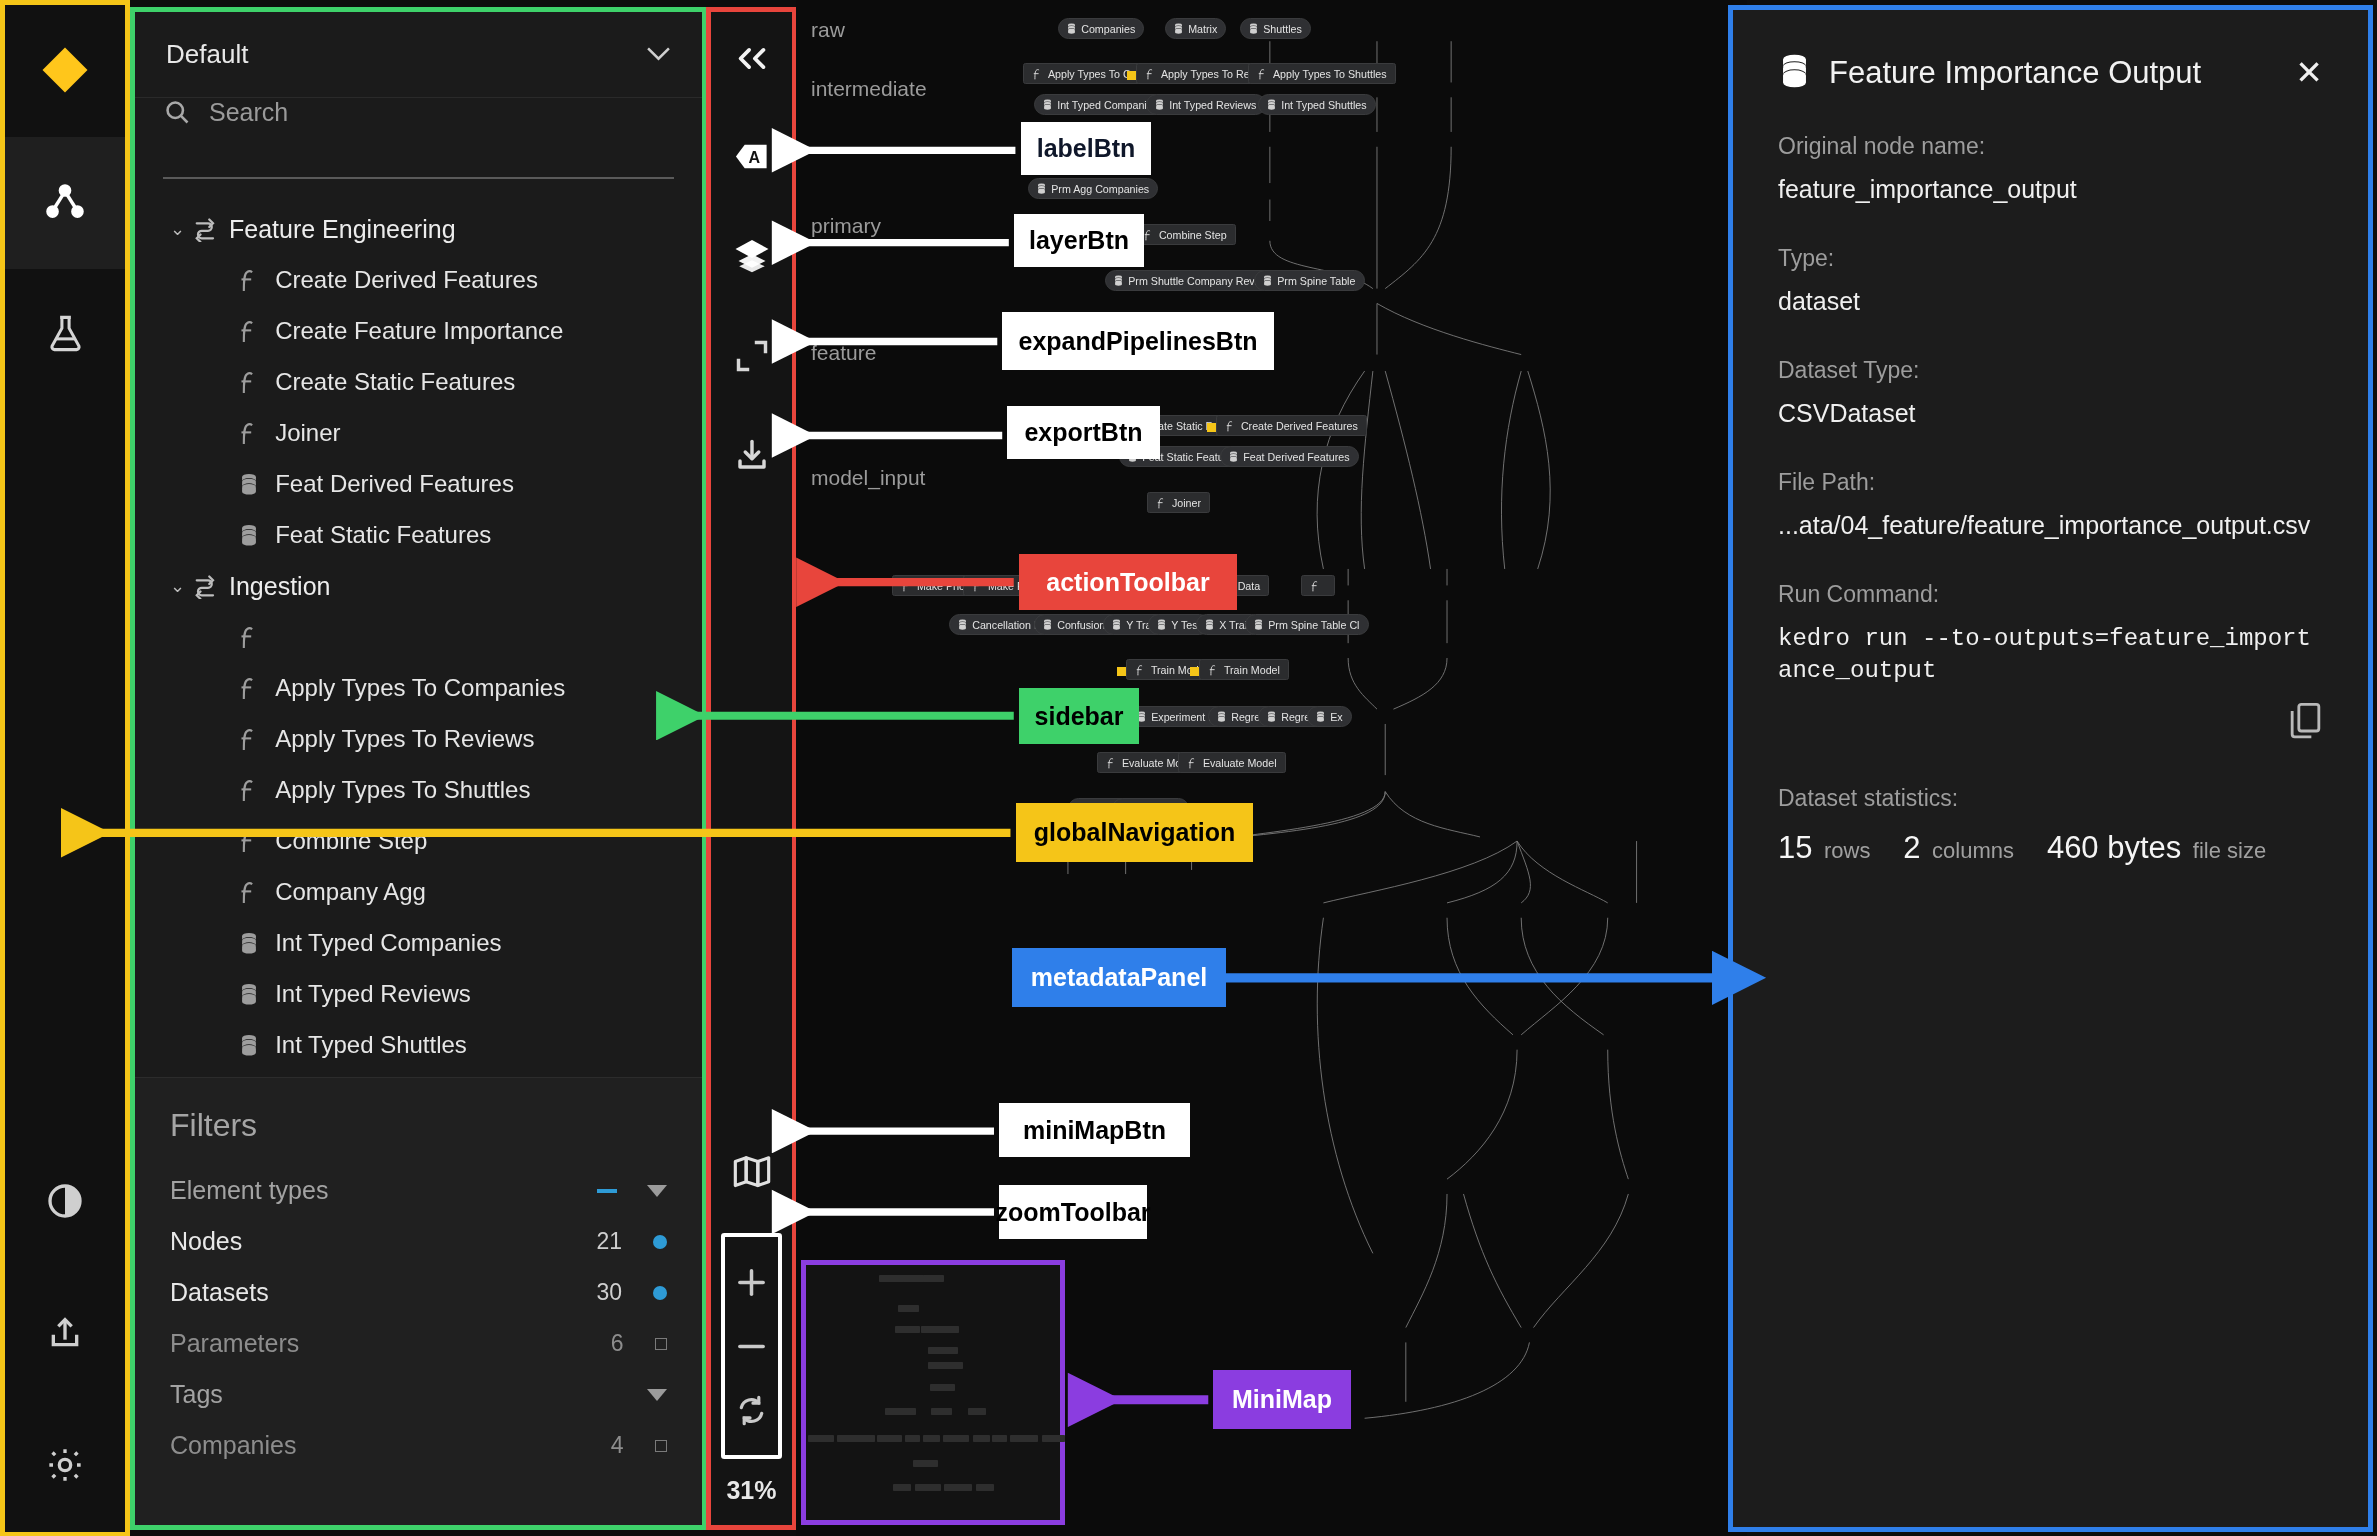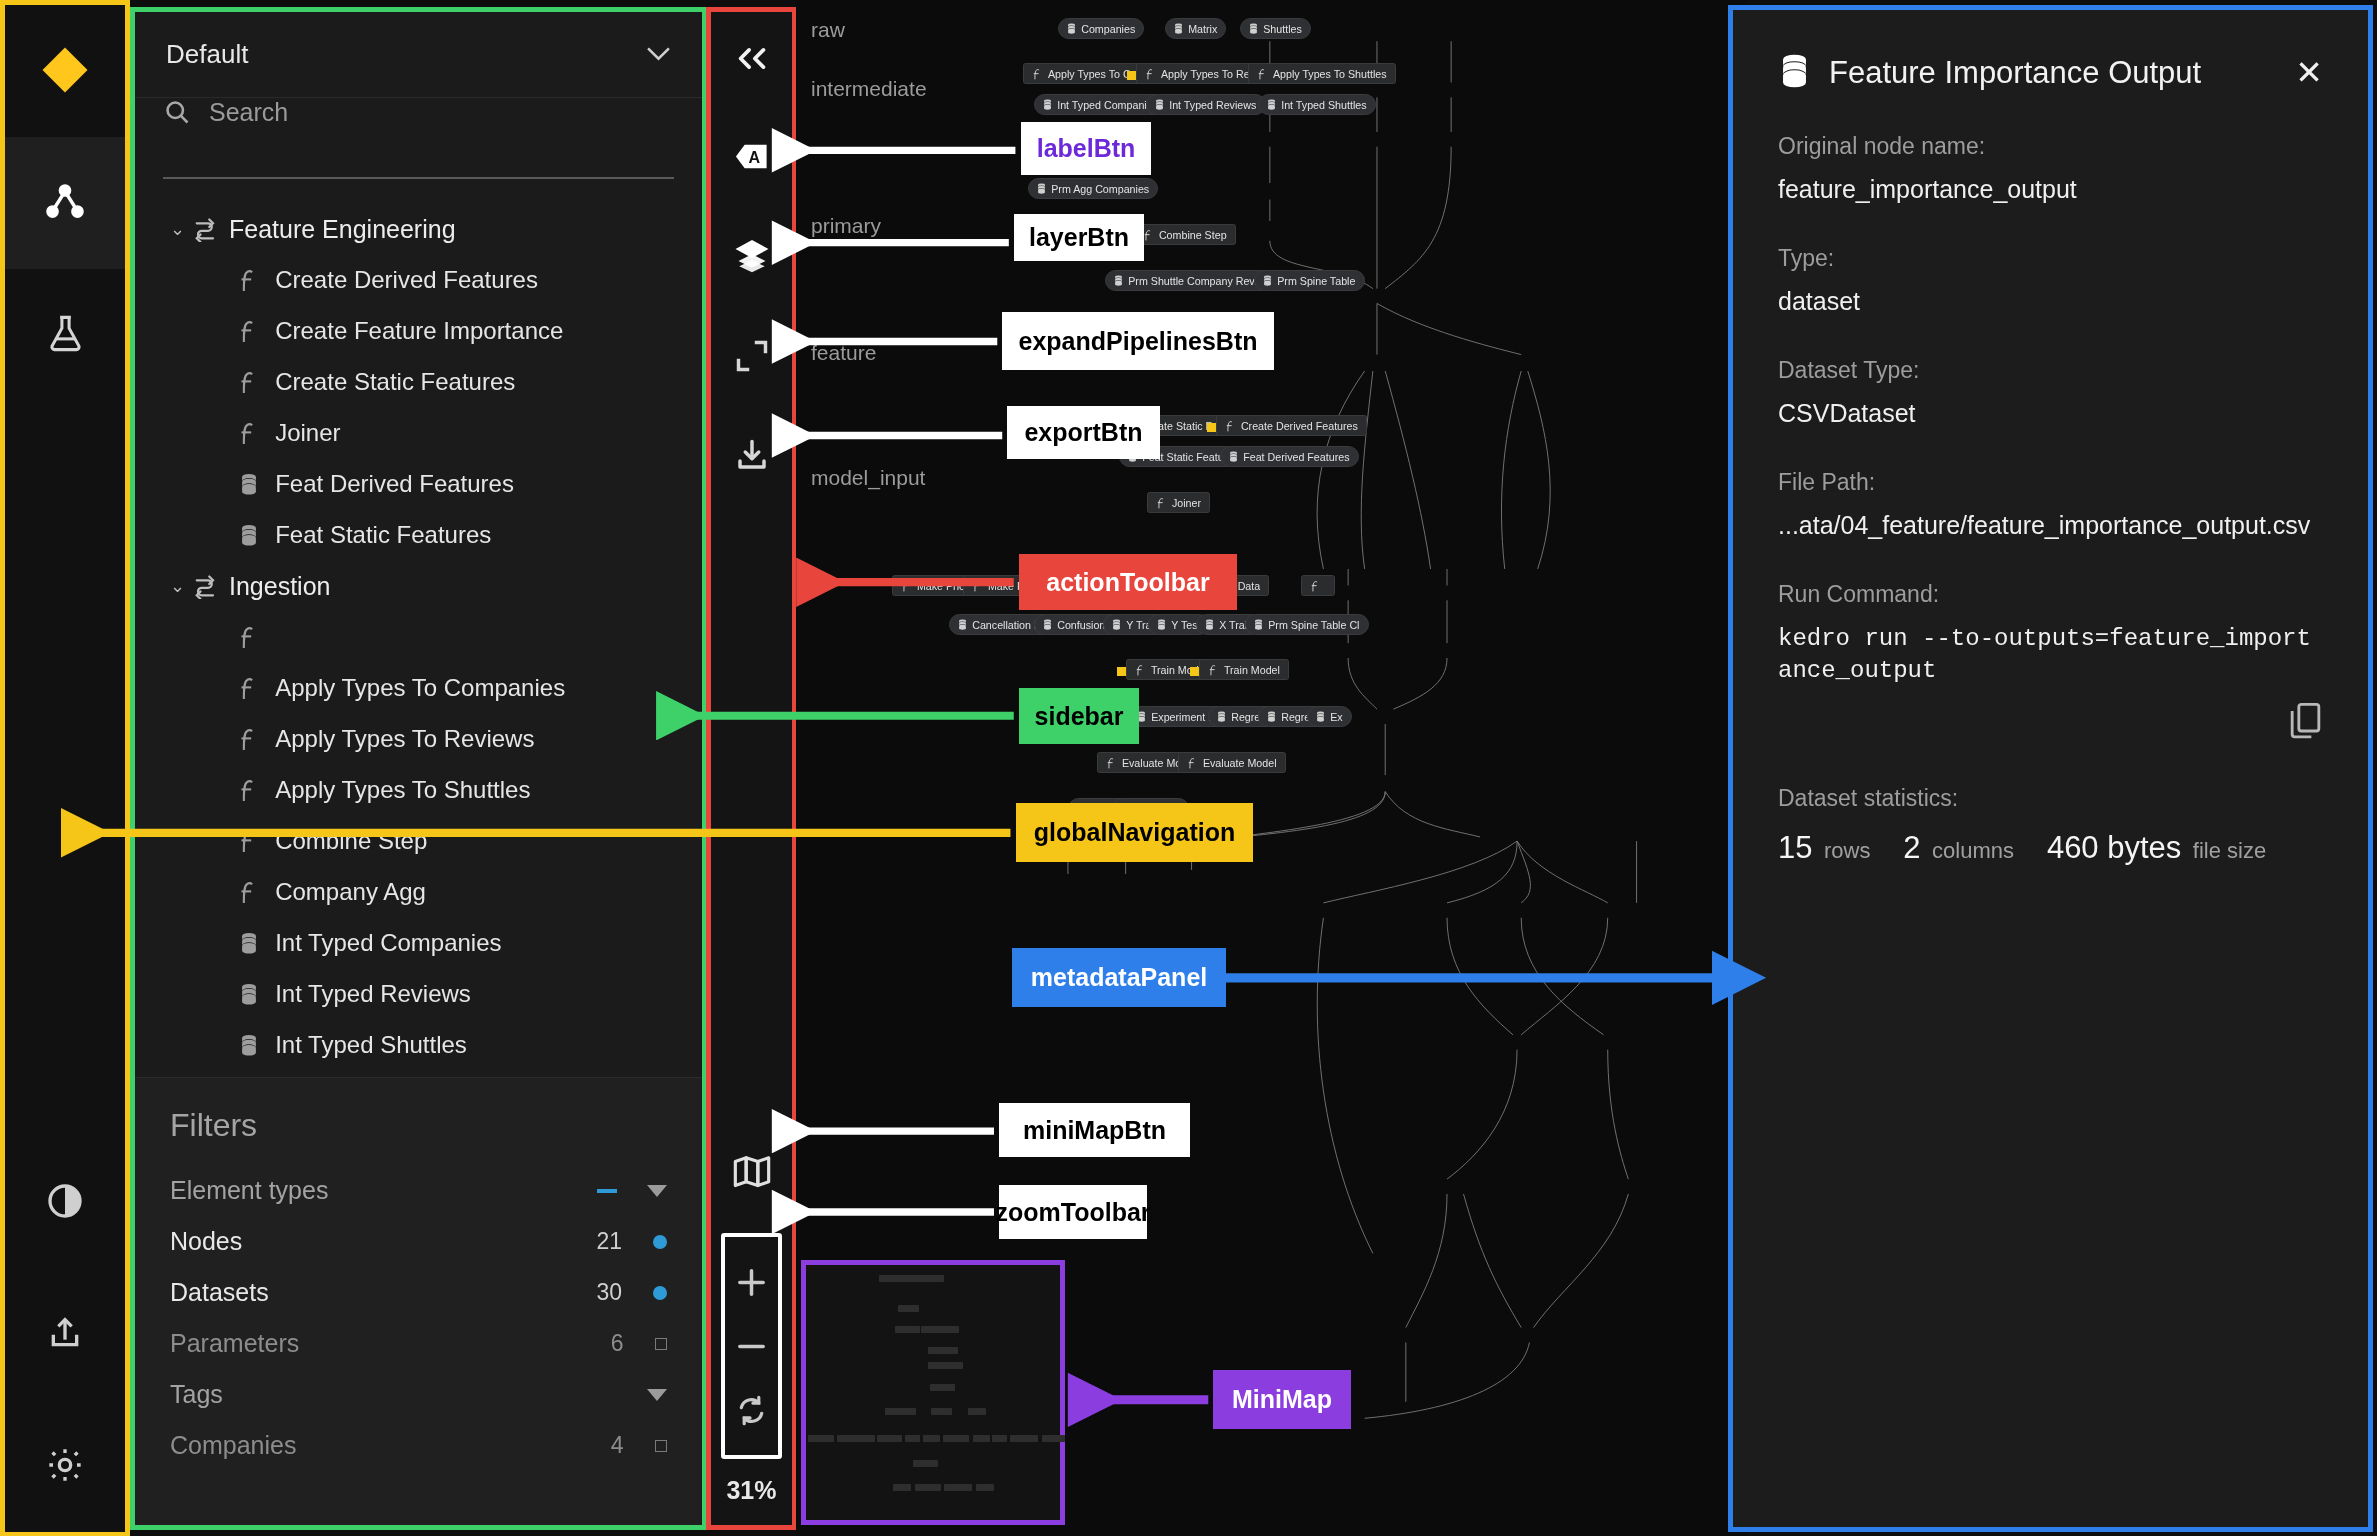--- a/index.html
+++ b/index.html
@@ -1252,22 +1252,22 @@
     <line x1="1206" y1="1470" x2="940" y2="1470" stroke="#ffffff" stroke-width="9" marker-end="url(#mw)"></line>
 
     <line x1="1230" y1="706" x2="970" y2="706" stroke="#E8453C" stroke-width="10" marker-end="url(#mr)"></line>
     <line x1="1230" y1="868" x2="800" y2="868" stroke="#3ED16A" stroke-width="10" marker-end="url(#mg)"></line>
     <line x1="1226" y1="1010" x2="78" y2="1010" stroke="#F5C518" stroke-width="10" marker-end="url(#my)"></line>
     <line x1="1486" y1="1186" x2="2090" y2="1186" stroke="#2F7FEA" stroke-width="11" marker-end="url(#mb)"></line>
     <line x1="1466" y1="1698" x2="1300" y2="1698" stroke="#8B3DE0" stroke-width="11" marker-end="url(#mp)"></line>
   </svg>
 
   <div id="calloutLayer">
-      <div class="callout" style="left: 1021px; top: 122px; width: 130px; height: 53px; background: rgb(255, 255, 255); color: #6d28d9;">labelBtn</div>
-      <div class="callout" style="left: 1014px; top: 214px; width: 130px; height: 47px; background: rgb(255, 255, 255); color: rgb(0, 0, 0);">layerBtn</div>
+      <div class="callout" style="left: 1021px; top: 122px; width: 130px; height: 53px; background: rgb(255, 255, 255); color: #0f172a;">labelBtn</div>
+      <div class="callout" style="left: 1014px; top: 214px; width: 130px; height: 53px; background: rgb(255, 255, 255); color: rgb(0, 0, 0);">layerBtn</div>
       <div class="callout" style="left: 1002px; top: 312px; width: 272px; height: 58px; background: rgb(255, 255, 255); color: rgb(0, 0, 0);">expandPipelinesBtn</div>
       <div class="callout" style="left: 1007px; top: 406px; width: 153px; height: 53px; background: rgb(255, 255, 255); color: rgb(0, 0, 0);">exportBtn</div>
       <div class="callout" style="left: 1019px; top: 554px; width: 218px; height: 56px; background: rgb(232, 69, 60); color: rgb(255, 255, 255);">actionToolbar</div>
       <div class="callout" style="left: 1019px; top: 688px; width: 120px; height: 56px; background: rgb(62, 209, 106); color: rgb(0, 0, 0);">sidebar</div>
       <div class="callout" style="left: 1016px; top: 803px; width: 237px; height: 59px; background: rgb(245, 197, 24); color: rgb(0, 0, 0);">globalNavigation</div>
       <div class="callout" style="left: 1012px; top: 948px; width: 214px; height: 59px; background: rgb(47, 127, 234); color: rgb(255, 255, 255);">metadataPanel</div>
       <div class="callout" style="left: 999px; top: 1103px; width: 191px; height: 54px; background: rgb(255, 255, 255); color: rgb(0, 0, 0);">miniMapBtn</div>
       <div class="callout" style="left: 999px; top: 1185px; width: 148px; height: 54px; background: rgb(255, 255, 255); color: rgb(0, 0, 0);">zoomToolbar</div>
       <div class="callout" style="left: 1213px; top: 1370px; width: 138px; height: 59px; background: rgb(139, 61, 224); color: rgb(255, 255, 255);">MiniMap</div>
     </div>

